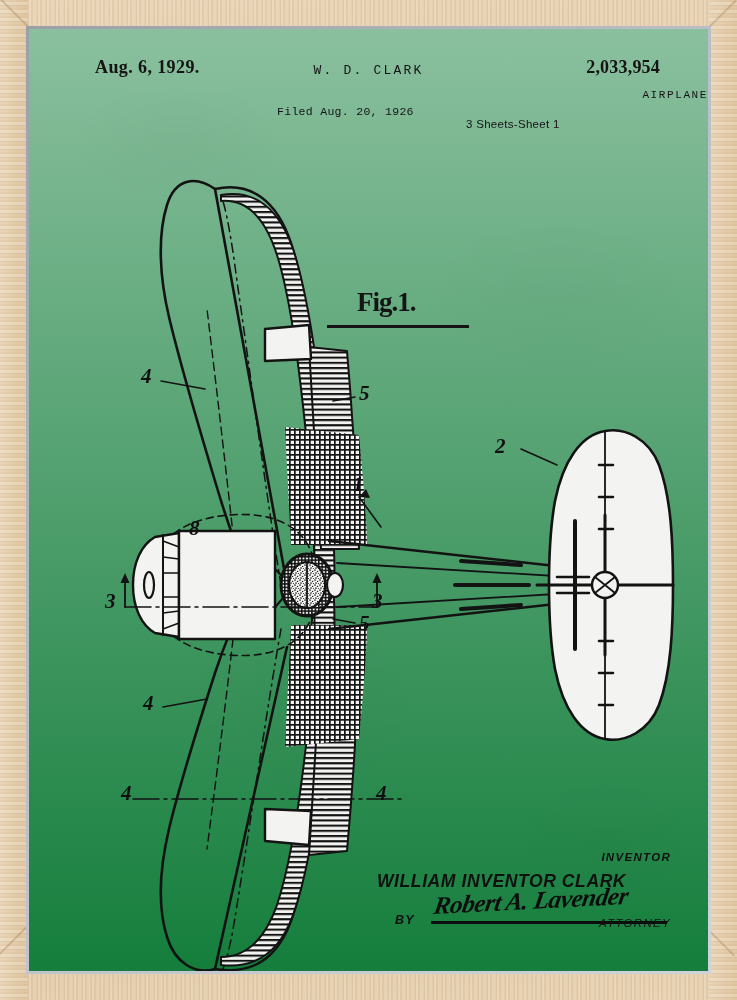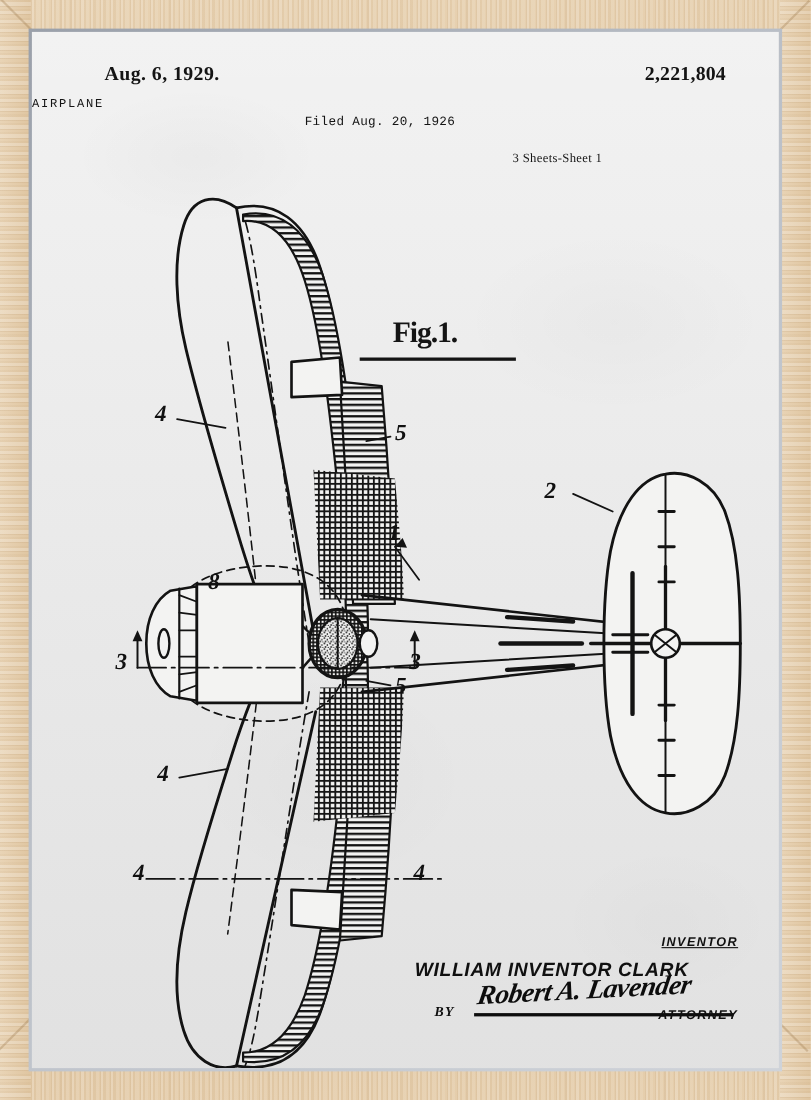--- a/index.html
+++ b/index.html
@@ -33,68 +33,68 @@
         rgba(255,255,255,.20) 3px, rgba(255,255,255,.20) 6px,
         rgba(160,120,70,.05)  6px, rgba(160,120,70,.05)  8px),
       linear-gradient(90deg,#e9d4b6,#dfc5a0);
   }
   #railL{left:0;} #railR{right:0;}
 
   
   #shadow{position:absolute;left:26px;top:26px;width:685px;height:948px;
           background:linear-gradient(135deg,#9aa0aa,#b9bec6 40%,#cfd3d9);}
   #art{position:absolute;left:29px;top:29px;width:679px;height:942px;
-       background:#e5e5e5;overflow:hidden;}
+       background:#15803d;overflow:hidden;}
   
   #art:before{content:"";position:absolute;inset:0;pointer-events:none;
     background:
       radial-gradient(ellipse 160px 90px at 22% 12%, rgba(0,0,0,.022), transparent 70%),
       radial-gradient(ellipse 200px 120px at 78% 28%, rgba(0,0,0,.018), transparent 70%),
       radial-gradient(ellipse 180px 140px at 40% 72%, rgba(0,0,0,.020), transparent 70%),
       radial-gradient(ellipse 140px 100px at 85% 86%, rgba(0,0,0,.015), transparent 70%),
       linear-gradient(180deg, rgba(255,255,255,.5), rgba(0,0,0,.015));}
 
   .abs{position:absolute;}
   .hdr{color:#141414;white-space:nowrap;}
   #dateTxt{left:66px;top:28px;font-family:"Liberation Serif",serif;
            font-weight:bold;font-size:18px;letter-spacing:.4px;}
   #patNo{right:48px;top:28px;font-family:"Liberation Serif",serif;
          font-weight:bold;font-size:18px;letter-spacing:.2px;}
   #invName{left:0;right:0;top:34px;text-align:center;
            font-family:"Liberation Mono",monospace;font-size:13px;letter-spacing:2.2px;}
-  #titleTxt{left:0;right:0;top:60px;text-align:left;
+  #titleTxt{left:0;right:0;top:60px;text-align:right;
             font-family:"Liberation Mono",monospace;font-size:11px;letter-spacing:1.6px;}
   #filedTxt{left:248px;top:76px;font-family:"Liberation Mono",monospace;
             font-size:11.5px;letter-spacing:.3px;}
-  #sheetTxt{left:437px;top:89px;font-family:Liberation Serif, serif;
-            font-size:11.5px;letter-spacing:.3px;margin-top:20px;}
+  #sheetTxt{left:437px;top:89px;font-family:Liberation Sans, sans-serif;
+            font-size:11.5px;letter-spacing:.3px;}
 
   #figLbl{left:328px;top:258px;font-family:"Liberation Serif",serif;
           font-weight:bold;font-size:27px;color:#141414;
           letter-spacing:-1px;}
   #figRule{left:298px;top:296px;width:142px;height:2.5px;background:#141414;}
 
   .ref{font-family:"Liberation Serif",serif;font-style:italic;font-weight:bold;
        font-size:21px;color:#101010;}
   #r4a{left:112px;top:335px;} #r5a{left:330px;top:352px;}
   #r1 {left:324px;top:443px;} #r8 {left:160px;top:487px;}
   #r3a{left:76px;top:560px;}  #r3b{left:343px;top:560px;}
   #r5b{left:330px;top:582px;} #r4b{left:114px;top:662px;}
   #r4c{left:92px;top:752px;}  #r4d{left:347px;top:752px;}
   #r2 {left:466px;top:405px;}
 
   #sigBlock{position:absolute;left:330px;top:822px;width:320px;color:#101010;}
   #sigInv{position:absolute;right:8px;top:0;font-family:"Liberation Sans",sans-serif;
-          font-style:italic;font-weight:bold;font-size:11.5px;letter-spacing:1.3px;text-decoration:underline;}
+          font-style:italic;font-weight:bold;font-size:11.5px;letter-spacing:1.3px;}
   #sigName{position:absolute;left:18px;top:20px;font-family:"Liberation Sans",sans-serif;
            font-style:italic;font-weight:bold;font-size:17.5px;letter-spacing:.6px;}
-  #sigBy{position:absolute;left:36px;top:62px;font-family:Liberation Serif, serif;
+  #sigBy{position:absolute;left:36px;top:62px;font-family:Liberation Sans, sans-serif;
          font-style:italic;font-weight:bold;font-size:12.5px;letter-spacing:1.2px;}
   #sigAtty{position:absolute;right:8px;top:66px;font-family:"Liberation Sans",sans-serif;
-           font-style:italic;font-weight:bold;font-size:11.5px;letter-spacing:1.3px;}
+           font-style:italic;font-weight:normal;font-size:11.5px;letter-spacing:1.3px;}
   #sigCursive{position:absolute;left:76px;top:36px;
           font-family:"Liberation Serif",serif;font-style:italic;font-weight:bold;
           font-size:25px;color:#0d0d0d;transform:skewX(-12deg) rotate(-3deg);
           letter-spacing:-.5px;}
   #sigUnder{position:absolute;left:72px;top:70px;width:236px;height:2.5px;background:#0d0d0d;}
 </style>
 </head>
 <body>
 
 <div id="frame">
@@ -104,21 +104,22 @@
   <div class="miter" id="m2"></div>
   <div class="miter" id="m3"></div>
   <div class="miter" id="m4"></div>
 </div>
 
 <div id="shadow"></div>
 
 <div id="art">
 
   <div class="abs hdr" id="dateTxt">Aug. 6, 1929.</div>
-  <div class="abs hdr" id="patNo">2,221,804</div>
+  <div class="abs hdr" id="patNo">2,033,954</div>
+  <div class="abs hdr" id="invName">W. D. CLARK</div>
   <div class="abs hdr" id="titleTxt">AIRPLANE</div>
   <div class="abs hdr" id="filedTxt">Filed Aug. 20, 1926</div>
   <div class="abs hdr" id="sheetTxt">3 Sheets-Sheet  1</div>
 
   <div class="abs" id="figLbl">Fig.1.</div>
   <div class="abs" id="figRule"></div>
 
   <svg class="abs" style="left:0;top:0;" width="679" height="942" viewBox="0 0 679 942">
     <defs>
 

